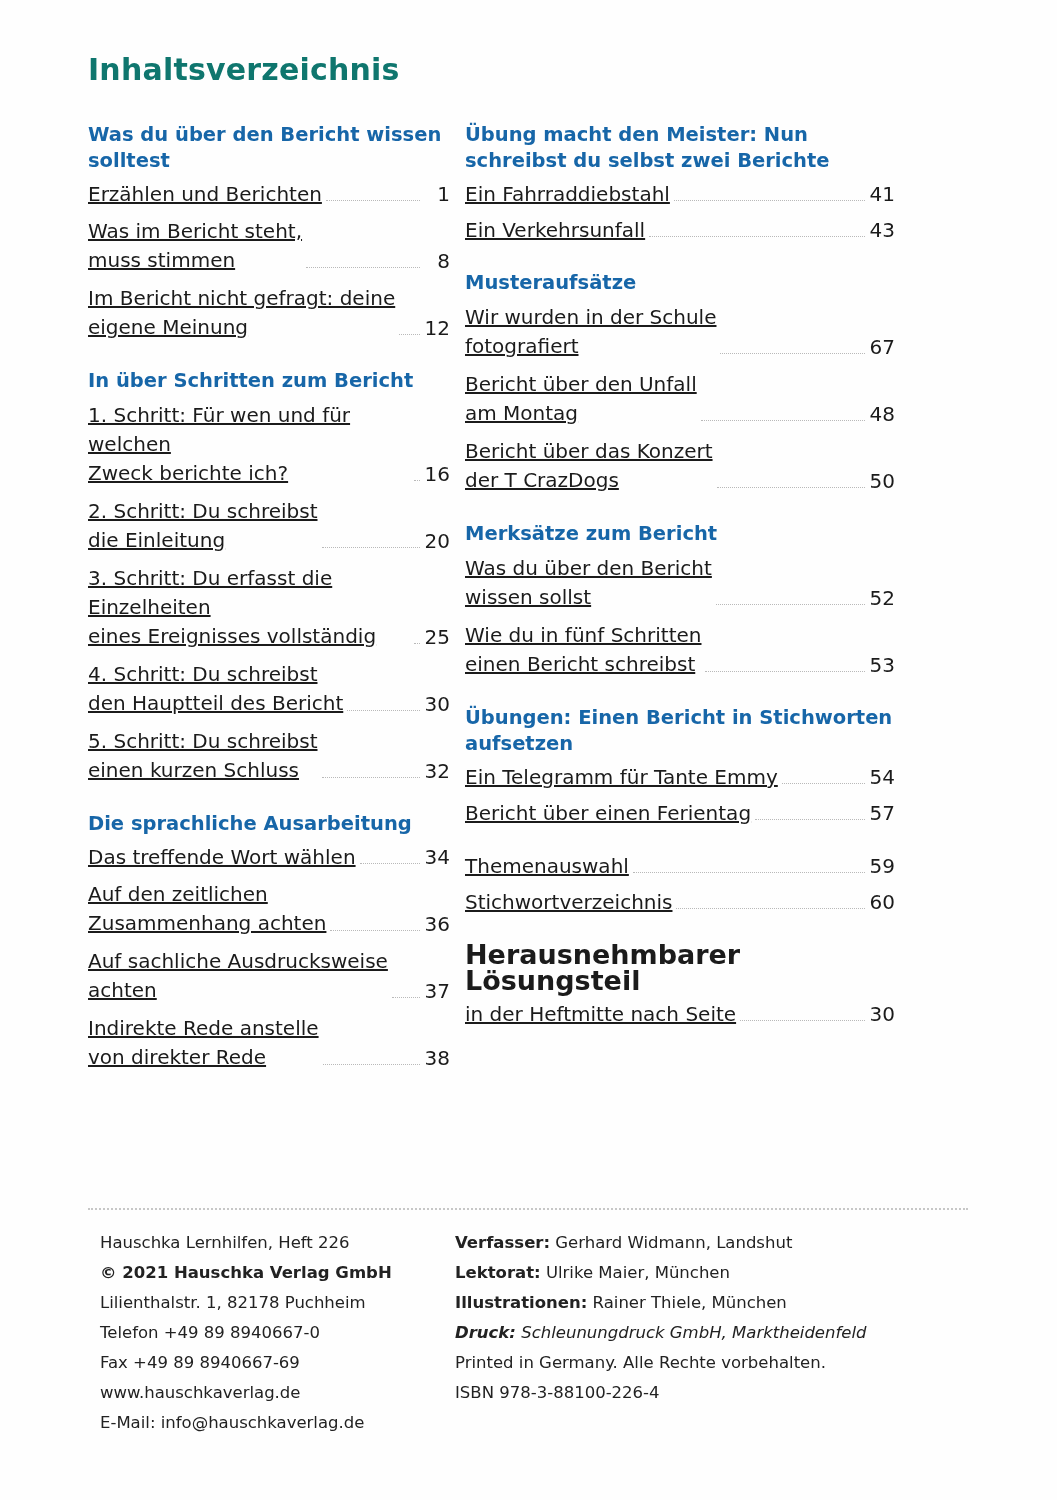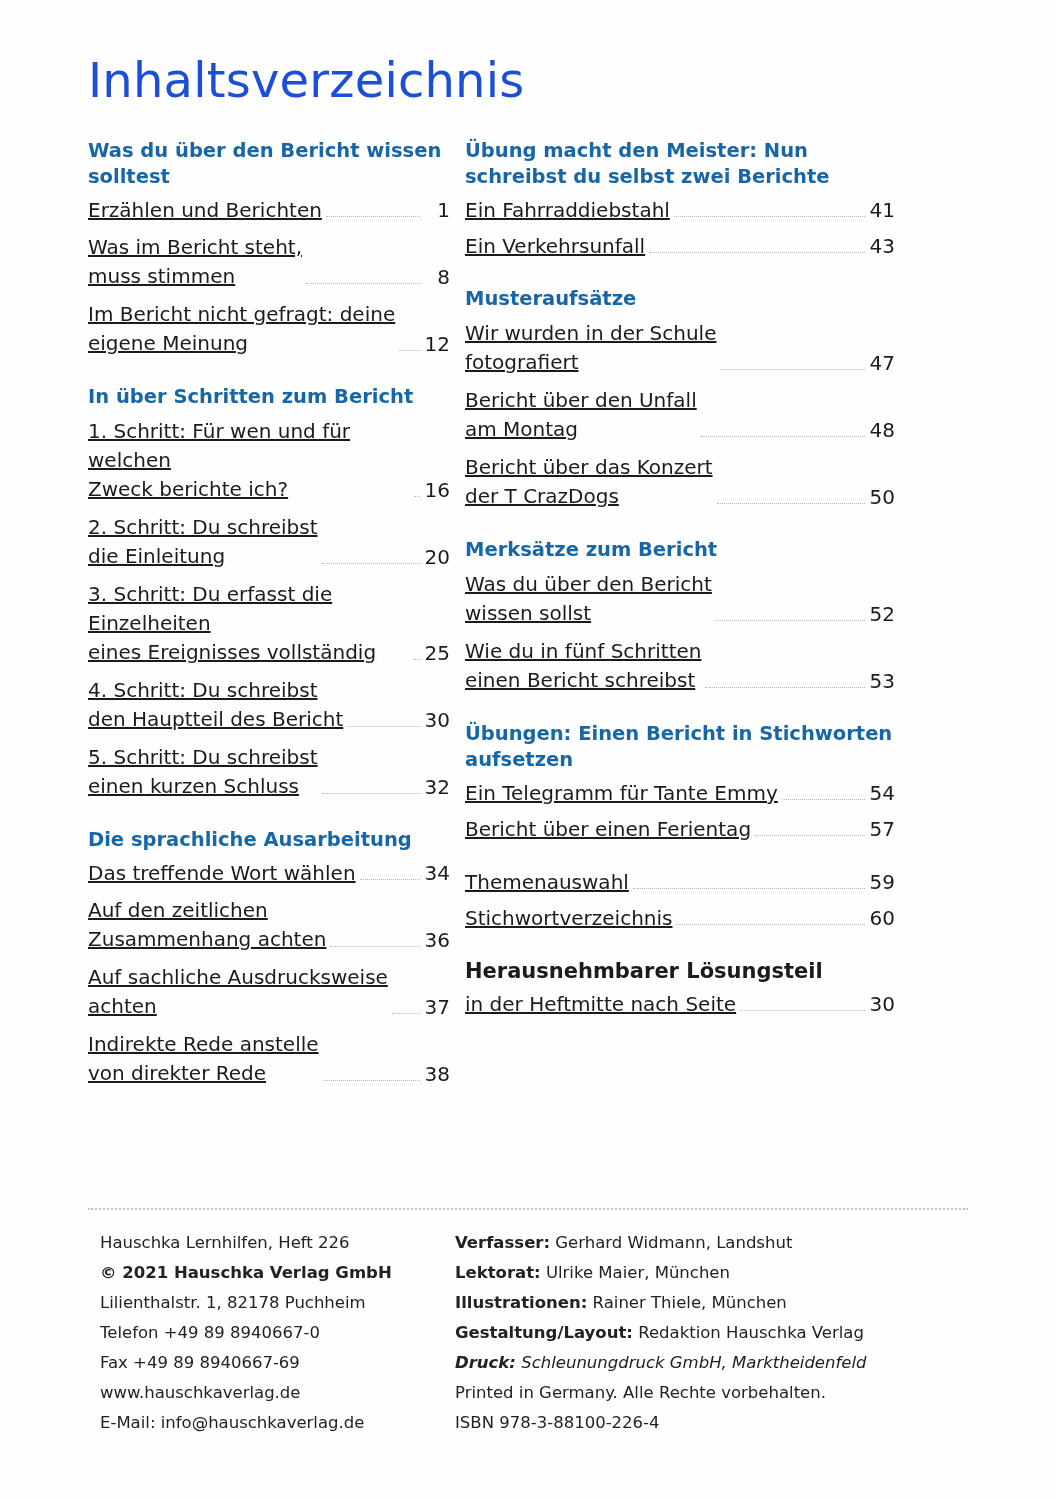--- a/index.html
+++ b/index.html
@@ -19,29 +19,29 @@
     position: absolute;
     left: 0; top: 0;
     width: 1057px;
     height: 1500px;
     background: #fefefe;
   }
   .title {
     position: absolute;
     left: 88px;
     top: 52px;
-    font-size: 48px;
-    font-weight: normal;
-    color: #1d4ed8;
+    font-size: 30px;
+    font-weight: bold;
+    color: #0f766e;
     letter-spacing: 0.2px;
   }
   .columns {
     position: absolute;
     left: 0;
-    top: 138px;
+    top: 122px;
     width: 1057px;
     display: flex;
     gap: 0px;
   }
   .col {
     box-sizing: border-box;
   }
   .col-left {
     width: 460px;
     padding-left: 88px;
@@ -244,21 +244,21 @@
             <span class="pg">43</span>
           </div>
         </div>
 
         <div class="group">
           <div class="sec-head">Musteraufsätze</div>
           <div class="entry multiline">
             <span class="etext">Wir wurden in der Schule
 fotografiert</span>
             <span class="leader"></span>
-            <span class="pg">47</span>
+            <span class="pg">67</span>
           </div>
           <div class="entry multiline">
             <span class="etext">Bericht über den Unfall
 am Montag</span>
             <span class="leader"></span>
             <span class="pg">48</span>
           </div>
           <div class="entry multiline">
             <span class="etext">Bericht über das Konzert
 der T CrazDogs</span>
@@ -305,21 +305,21 @@
             <span class="pg">59</span>
           </div>
           <div class="entry">
             <span class="etext">Stichwortverzeichnis</span>
             <span class="leader"></span>
             <span class="pg">60</span>
           </div>
         </div>
 
         <div class="group">
-          <div class="sec-head" style="color:#1b1b1b; font-size:21px;">Herausnehmbarer Lösungsteil</div>
+          <div class="sec-head" style="color:#1b1b1b; font-size:27px;">Herausnehmbarer Lösungsteil</div>
           <div class="entry">
             <span class="etext">in der Heftmitte nach Seite</span>
             <span class="leader"></span>
             <span class="pg">30</span>
           </div>
         </div>
 
       </div>
     </div>
 
@@ -334,20 +334,19 @@
       <div>Lilienthalstr. 1, 82178 Puchheim</div>
       <div>Telefon +49 89 8940667-0</div>
       <div>Fax +49 89 8940667-69</div>
       <div>www.hauschkaverlag.de</div>
       <div>E-Mail: info@hauschkaverlag.de</div>
     </div>
     <div class="footer-right">
       <div><b>Verfasser:</b><span> Gerhard Widmann, Landshut</span></div>
       <div><b>Lektorat:</b><span> Ulrike Maier, München</span></div>
       <div><b>Illustrationen:</b><span> Rainer Thiele, München</span></div>
-      <div><b>Gestaltung/Layout:</b><span> Redaktion Hauschka Verlag</span></div>
       <div class="nowrap"><b>Druck:</b><span> Schleunungdruck GmbH, Marktheidenfeld</span></div>
       <div>Printed in Germany. Alle Rechte vorbehalten.</div>
       <div>ISBN 978-3-88100-226-4</div>
     </div>
   </div>
 
 </div>
 
 </body></html>

